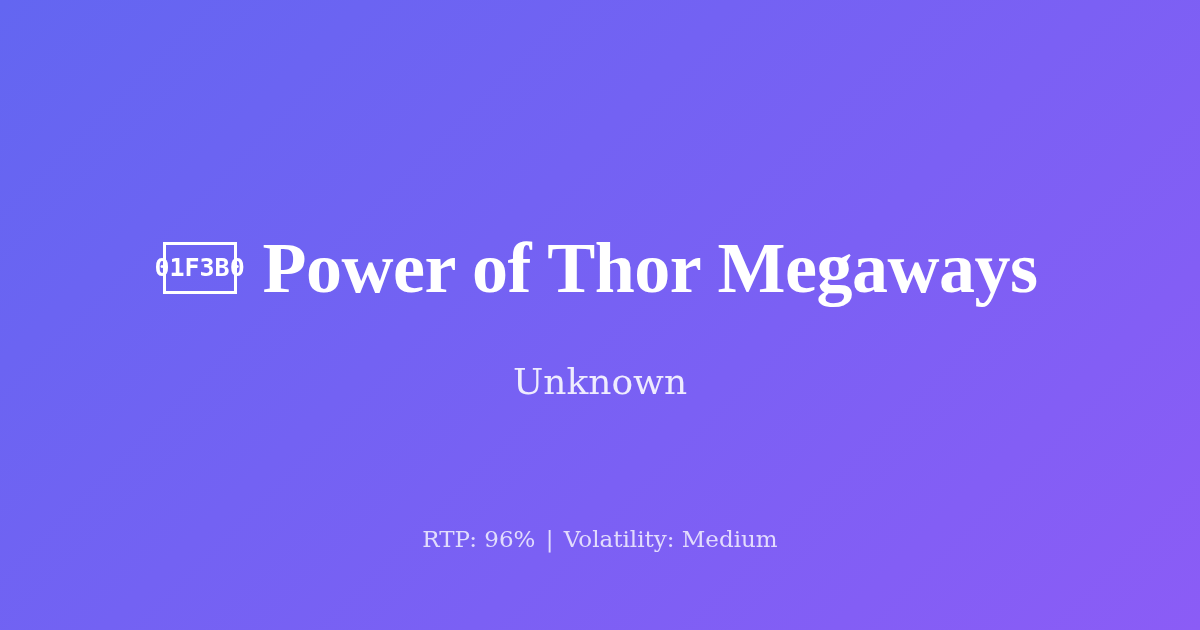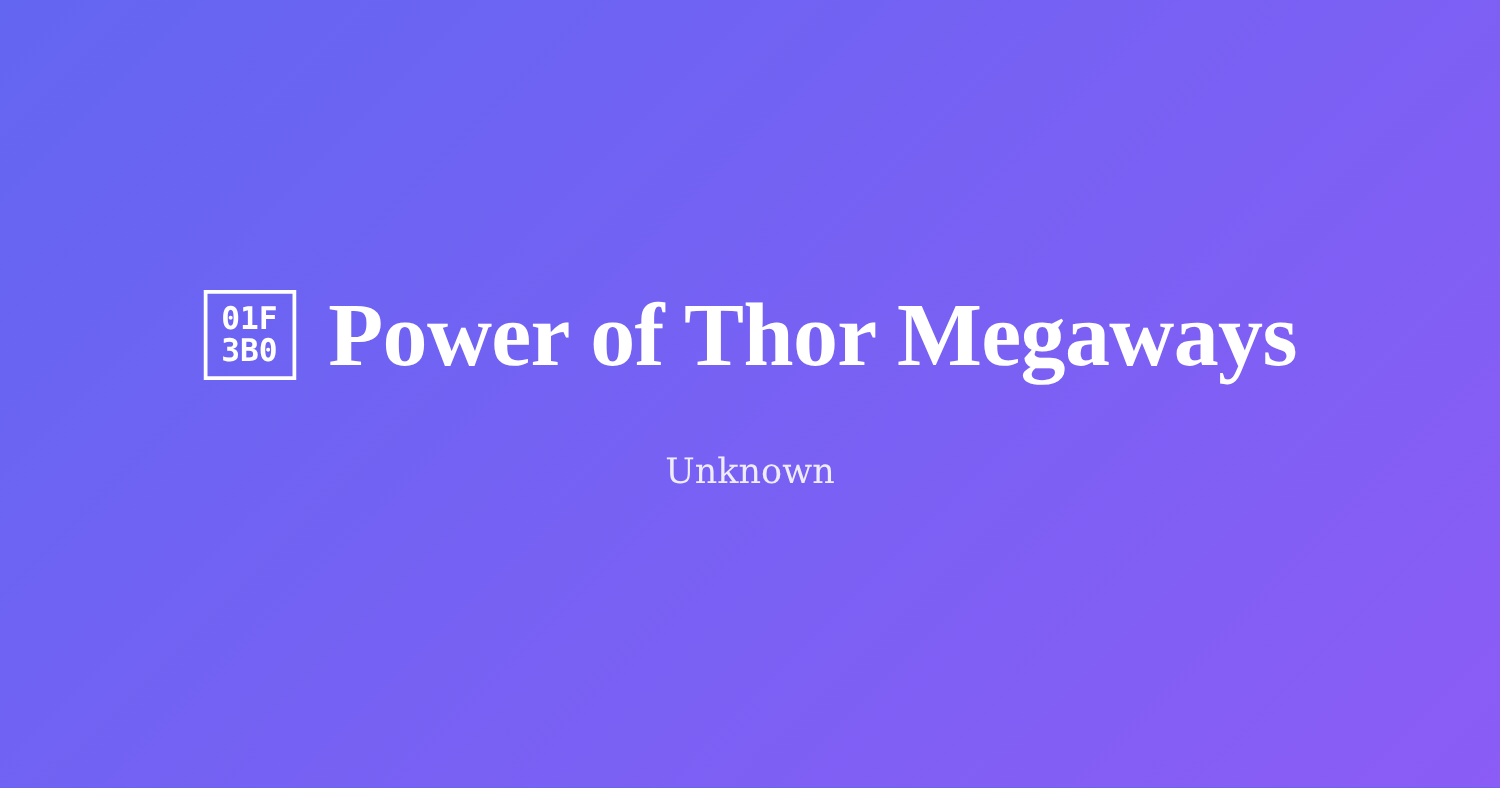--- a/index.html
+++ b/index.html
@@ -36,24 +36,24 @@
     display: flex;
     align-items: center;
     justify-content: center;
     gap: 26px;
     padding: 0 24px;
   }
 
   .game-icon {
     flex: 0 0 auto;
     width: 74px;
-    height: 72px;
+    height: 52px;
     border: 3px solid #FFFFFF;
     display: flex;
-    flex-direction: column;
+    flex-direction: row;
     align-items: center;
     justify-content: center;
     color: #FFFFFF;
     font-family: "DejaVu Sans Mono", "Liberation Mono", monospace;
     font-size: 25px;
     font-weight: 700;
     line-height: 26px;
     letter-spacing: 0px;
     user-select: none;
   }
@@ -71,21 +71,21 @@
   }
 
   
   .game-provider {
     position: absolute;
     top: 362px;
     left: 0;
     right: 0;
     font-family: "DejaVu Serif", "Liberation Serif", serif;
     font-weight: 400;
-    font-size: 28px;
+    font-size: 36px;
     line-height: 1.1;
     color: rgba(255, 255, 255, 0.88);
   }
 
   
   .game-stats {
     position: absolute;
     top: 526px;
     left: 0;
     right: 0;
@@ -109,14 +109,21 @@
       <span>01F</span>
       <span>3B0</span>
     </div>
 
     <h1 class="game-title">Power of Thor Megaways</h1>
 
   </div>
 
   <div class="game-provider">Unknown</div>
 
+  <div class="game-stats">
+    <span>RTP:</span>
+    <span>96%</span>
+    <span class="sep">|</span>
+    <span>Volatility:</span>
+    <span>Medium</span>
+  </div>
 
 </div>
 
 </body></html>

